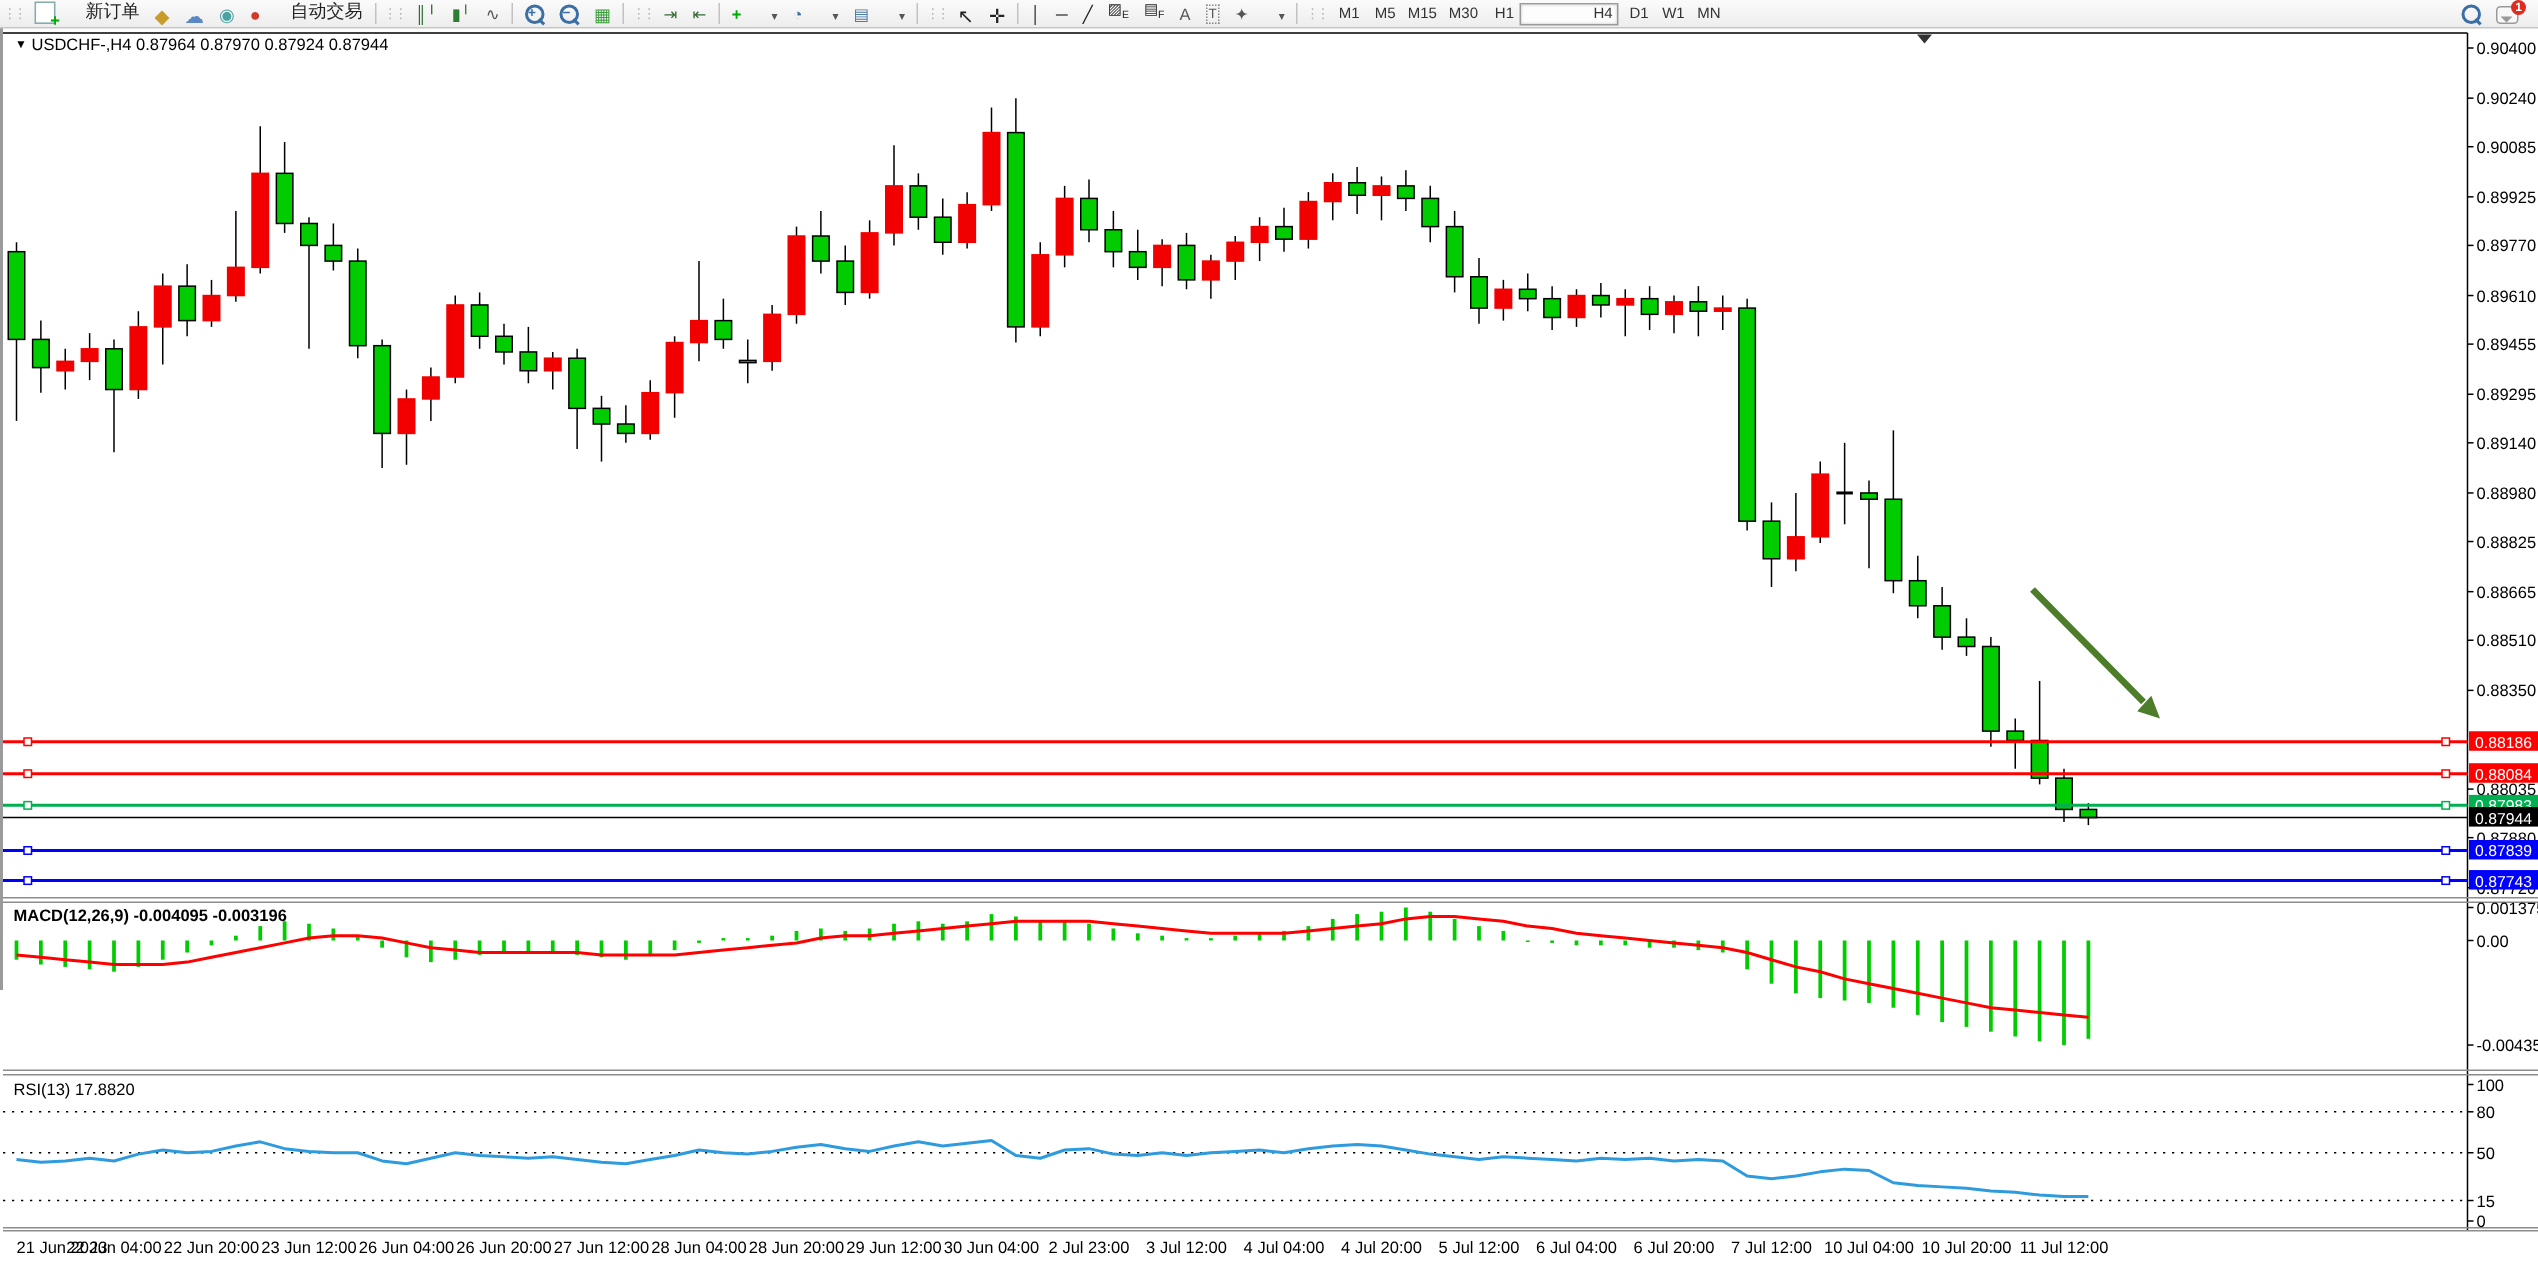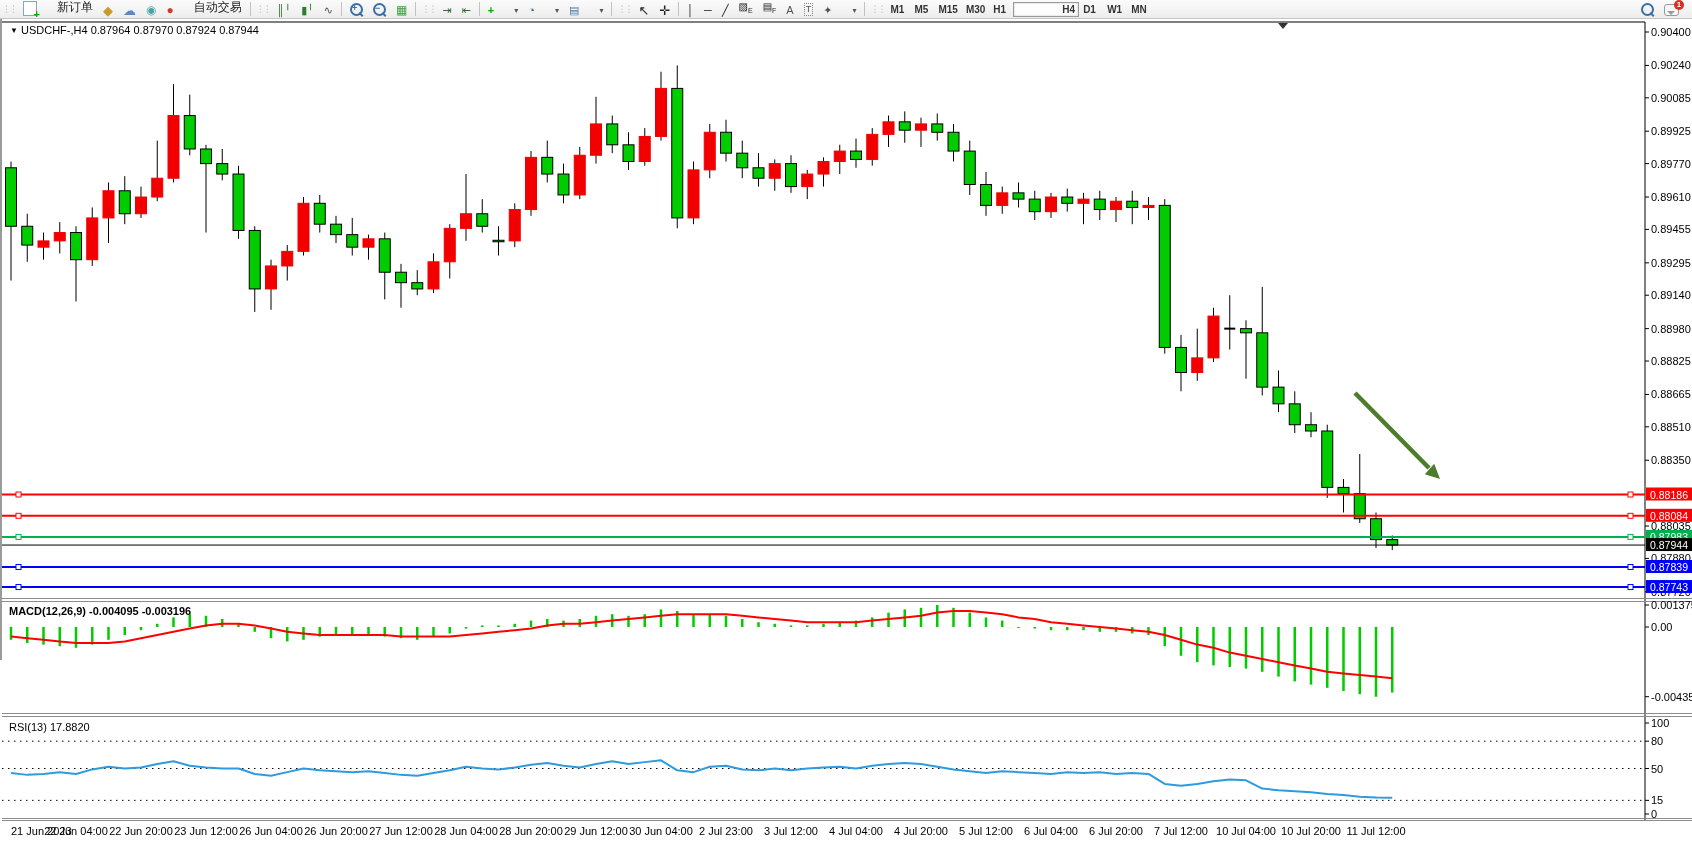--- a/index.html
+++ b/index.html
@@ -3,21 +3,21 @@
 <meta charset="utf-8">
 <style>
   html,body{margin:0;padding:0;background:#e8e8e8;font-family:"Liberation Sans",sans-serif;}
   #app{position:relative;width:1692px;height:844px;background:#fff;overflow:hidden;}
   
   .toolbar{position:absolute;left:0;top:0;width:1692px;height:18px;background:linear-gradient(#fbfbfb,#ededed);border-bottom:1px solid #c6c6c6;display:flex;align-items:center;font-size:12px;color:#222;z-index:5;}
   .tb-btn{display:flex;align-items:flex-end;gap:20px;height:16px;padding:0 4px;border:1px solid transparent;background:transparent;font-size:12px;color:#222;cursor:default;white-space:nowrap;}
   .tb-btn .glyph{font-size:11px;line-height:11px;}
   .sep{width:1px;height:14px;background:#c2c2c2;margin:0 3px;}
   .grip{color:#b5b5b5;font-size:9px;letter-spacing:-2px;margin:0 2px;}
-  .tf-btn{height:15px;min-width:24px;padding:0 3px;border:1px solid transparent;background:transparent;font-size:10px;font-weight:bold;color:#333;text-align:left;line-height:13px;}
+  .tf-btn{height:15px;min-width:24px;padding:0 3px;border:1px solid transparent;background:transparent;font-size:10px;font-weight:normal;color:#333;text-align:right;line-height:13px;}
   .tf-btn.active{border:1px solid #9a9a9a;background:#fdfdfd;box-shadow:inset 0 0 2px #bbb;padding-left:48px;}
   .doc-ic{position:relative;width:12px;height:13px;background:#fff;border:1px solid #8aa;box-shadow:inset 0 0 1px #cde;}
   .doc-ic::after{content:"+";position:absolute;right:-4px;bottom:-4px;color:#0a0;font-weight:bold;font-size:11px;line-height:9px;}
   .mag{position:relative;width:9px;height:9px;border:2px solid #3a6ea5;border-radius:50%;}
   .mag::after{content:"";position:absolute;width:2px;height:5px;background:#3a6ea5;transform:rotate(-45deg);left:8px;top:7px;}
   .mag .pm{position:absolute;left:0px;top:-2px;font-size:9px;font-weight:bold;color:#3a6ea5;}
   .bubble{position:relative;width:13px;height:10px;border:1px solid #999;border-radius:3px;background:#f8f8f8;}
   .bubble::after{content:"";position:absolute;left:2px;bottom:-4px;border:4px solid transparent;border-top-color:#999;}
   .badge{position:absolute;right:-6px;top:-5px;background:#e02b20;color:#fff;border-radius:50%;width:10px;height:10px;font-size:8px;line-height:10px;text-align:center;font-weight:bold;}
   .spacer{flex:1;}

